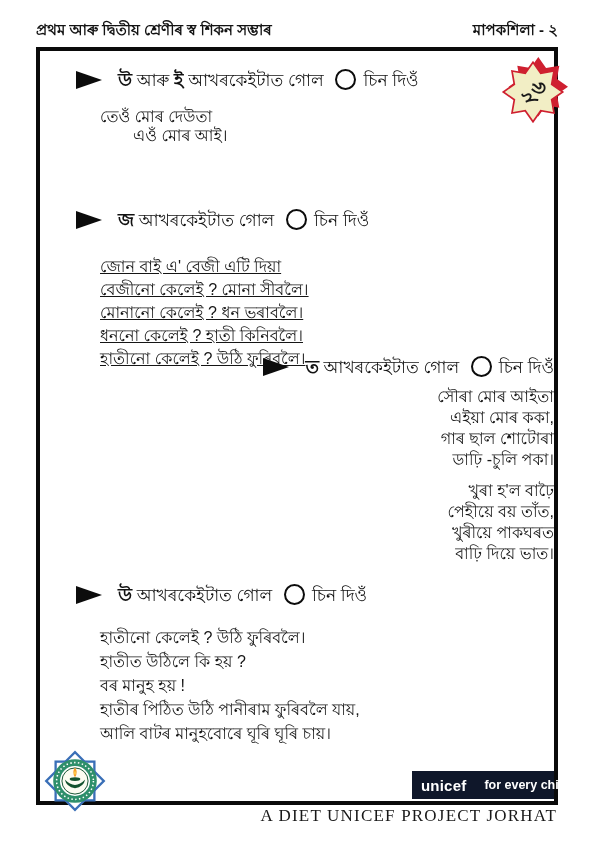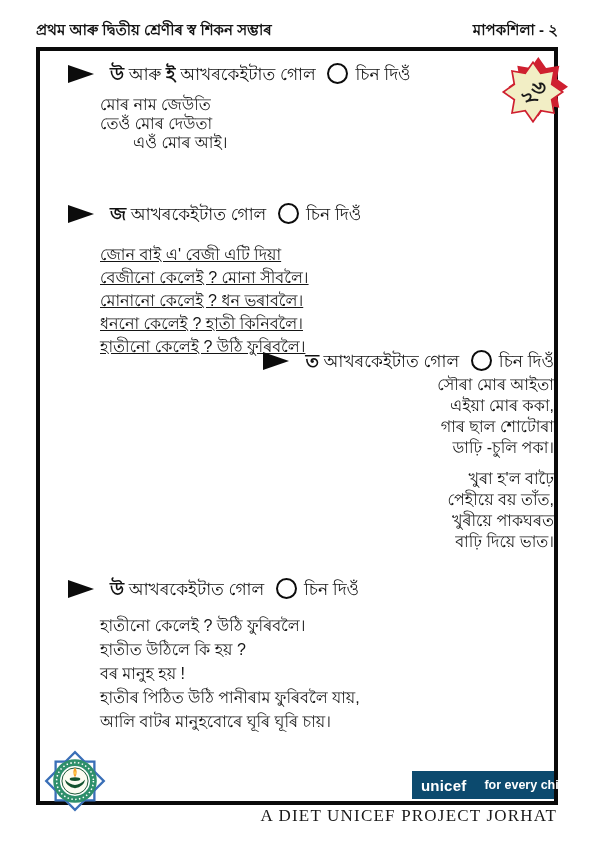--- a/index.html
+++ b/index.html
@@ -28,21 +28,21 @@
     font-family:"Liberation Sans",sans-serif;
     font-size:20px;font-weight:bold;fill:#1a1a1a;
   }
   
   .sec{position:absolute;left:0;width:100%;}
   .sec1{top:11px;}
   .sec2{top:128px;margin-top:23px;}
   .sec3{top:298px;text-align:right;}
   .sec4{top:526px;}
   .sec-head{
-    padding-left:28px;font-size:17px;line-height:24px;white-space:nowrap;
+    padding-left:36px;font-size:17px;line-height:36px;white-space:nowrap;
   }
   .sec-head .bld{font-weight:bold;font-size:18px;}
   .tri{
     display:inline-block;width:0;height:0;
     border-top:9px solid transparent;border-bottom:9px solid transparent;
     border-left:26px solid #0c0c0c;
     margin-right:16px;vertical-align:-3px;
   }
   .circ{
     display:inline-block;width:17px;height:17px;border:2px solid #0c0c0c;
@@ -97,21 +97,20 @@
         <path transform="translate(5,-5)" fill="#cf2030" d="M33,5 L40.3,15.4 L52.8,13.2 L50.6,25.7 L61,33 L50.6,40.3 L52.8,52.8 L40.3,50.6 L33,61 L25.7,50.6 L13.2,52.8 L15.4,40.3 L5,33 L15.4,25.7 L13.2,13.2 L25.7,15.4 Z"></path>
         <path fill="#f2eec5" stroke="#cf2030" stroke-width="1.6" d="M33,5 L40.3,15.4 L52.8,13.2 L50.6,25.7 L61,33 L50.6,40.3 L52.8,52.8 L40.3,50.6 L33,61 L25.7,50.6 L13.2,52.8 L15.4,40.3 L5,33 L15.4,25.7 L13.2,13.2 L25.7,15.4 Z"></path>
       </g>
       <text x="33" y="40" text-anchor="middle" transform="rotate(-45 33 33)">২৬</text>
     </svg>
 
     <div id="sections">
         <div class="sec sec1">
           <div class="sec-head"><span class="tri"></span><span class="bld">উ</span><span> আৰু </span><span class="bld">ই</span><span> আখৰকেইটাত গোল </span><span class="circ"></span><span>চিন দিওঁ</span></div>
           <div class="stanza">
-            <div class="pline ind0">মোৰ নাম জেউতি</div>
             <div class="pline ind0">তেওঁ মোৰ দেউতা</div>
             <div class="pline ind1">এওঁ মোৰ আই।</div>
           </div>
         </div>
         <div class="sec sec2">
           <div class="sec-head"><span class="tri"></span><span class="bld">জ</span><span> আখৰকেইটাত গোল </span><span class="circ"></span><span>চিন দিওঁ</span></div>
           <div class="stanza">
             <div class="pline ind0">জোন বাই এ' বেজী এটি দিয়া</div>
             <div class="pline ind0">বেজীনো কেলেই ? মোনা সীবলৈ।</div>
             <div class="pline ind0">মোনানো কেলেই ? ধন ভৰাবলৈ।</div>
@@ -156,21 +155,21 @@
     <circle cx="32" cy="32" r="19" fill="none" stroke="#ffffff" stroke-width="1.6" stroke-dasharray="1.5 2.5"></circle>
     <circle cx="32" cy="32" r="13.5" fill="#fdfcf2" stroke="#14522f" stroke-width="1"></circle>
     <g>
       <path d="M32,18 Q35.5,23 32,28 Q28.5,23 32,18 Z" fill="#f7941d"></path>
       <path d="M32,20.5 Q33.8,23.5 32,26.5 Q30.2,23.5 32,20.5 Z" fill="#ffd34d"></path>
       <ellipse cx="32" cy="30" rx="5.5" ry="2" fill="#14522f"></ellipse>
       <path d="M21.5,30.5 Q32,41.5 42.5,30.5 Q41,38 32,39.5 Q23,38 21.5,30.5 Z" fill="#14522f"></path>
     </g>
   </svg>
 
-  <div class="unicef" style="background: #0c4a6e;">
+  <div class="unicef" style="background: #0f172a;">
     <span class="uni-word">unicef</span>
     <svg width="14" height="14" viewBox="0 0 14 14">
       <circle cx="7" cy="7" r="5.6" fill="none" stroke="#ffffff" stroke-width="1.2"></circle>
       <ellipse cx="7" cy="7" rx="2.6" ry="5.6" fill="none" stroke="#ffffff" stroke-width="1"></ellipse>
       <line x1="1.4" y1="7" x2="12.6" y2="7" stroke="#ffffff" stroke-width="1"></line>
     </svg>
     <span class="uni-div"></span>
     <span class="uni-tag">for every child</span>
   </div>
 

